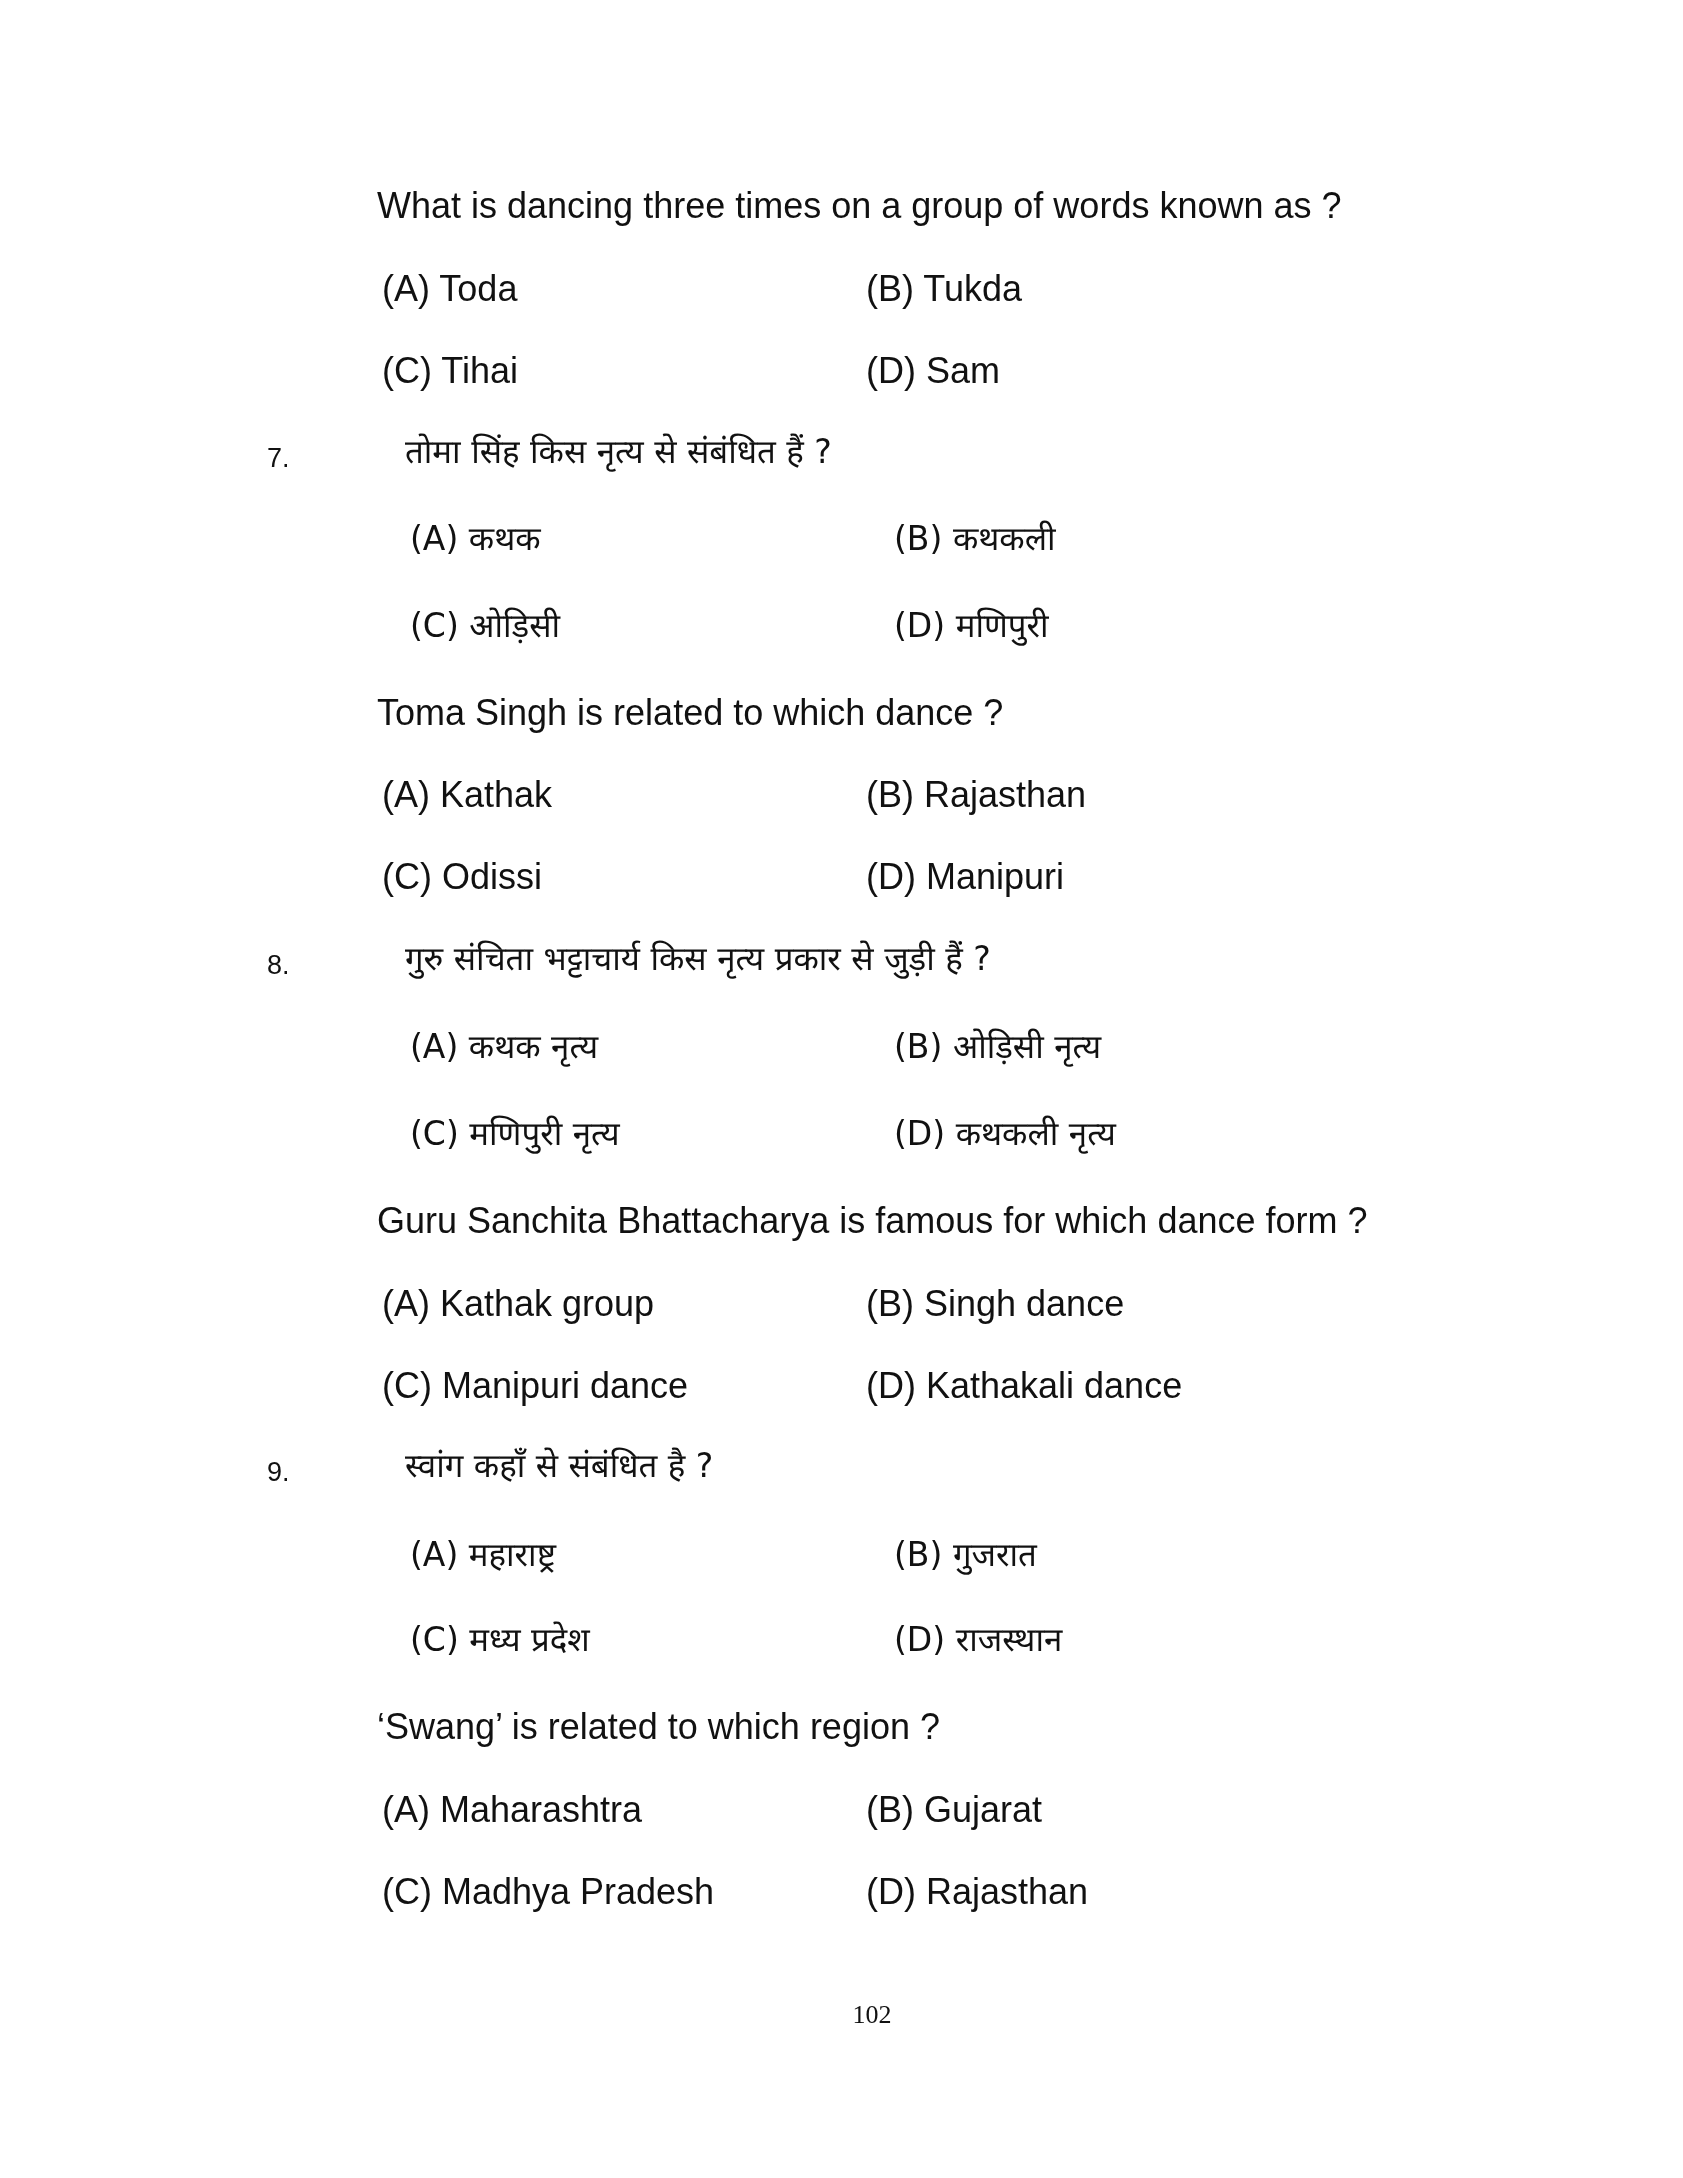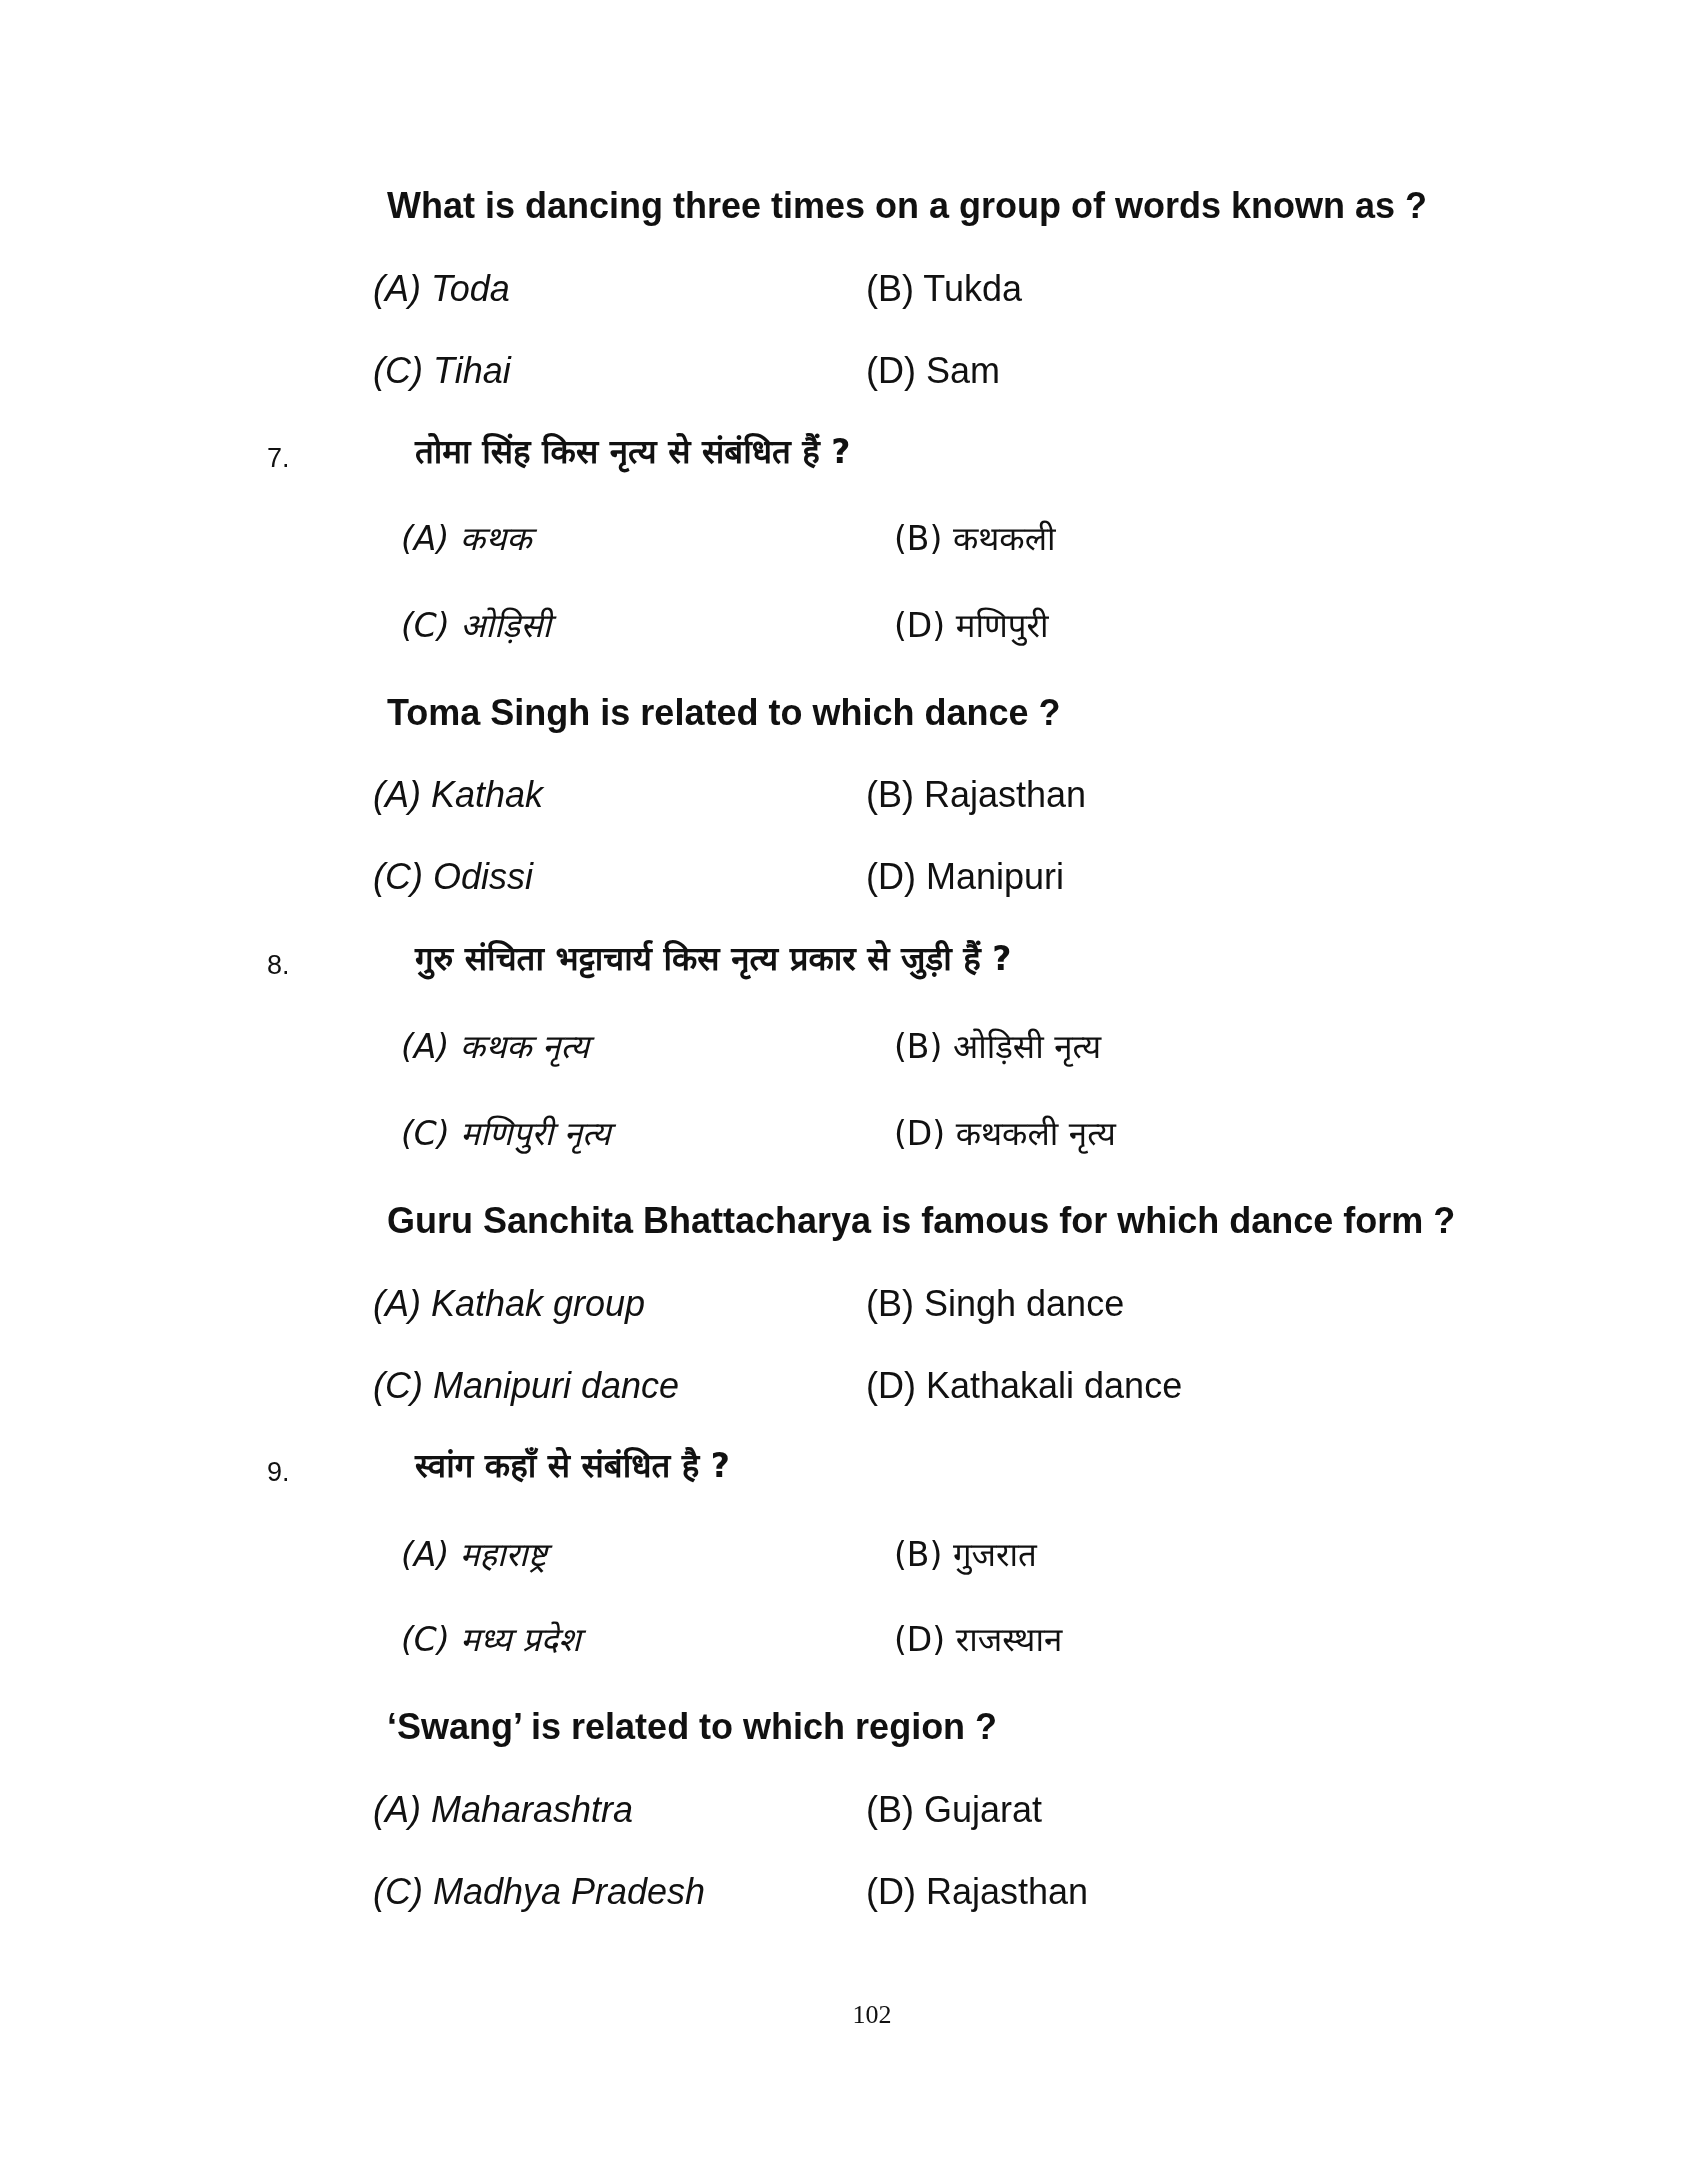--- a/index.html
+++ b/index.html
@@ -1,22 +1,22 @@
 <!DOCTYPE html>
 <html><head>
 <meta charset="utf-8">
 <style>
   html, body { margin:0; padding:0; background:#ffffff; }
   body { width:1683px; height:2178px; position:relative; overflow:hidden;
          font-family:"Liberation Sans", "DejaVu Sans", sans-serif; color:#111; }
   .line { position:absolute; font-size:36px; line-height:44px; white-space:nowrap; }
   .hi { font-family:"DejaVu Sans", "Liberation Sans", sans-serif; font-size:33px;margin-left:28px; }
   .num { position:absolute; left:267px; font-size:27px; line-height:44px; }
-  .q { left:387px;font-weight:bold; }
-  .optA { left:373px;font-style:italic; }
+  .q { left:377px; }
+  .optA { left:382px; }
   .optB { left:866px;text-align:center; }
   .page-num { position:absolute; left:0; width:1744px; text-align:center; top:2000px;
               font-family:"Liberation Serif", serif; font-size:26px; }
 </style>
 </head>
 <body>
 
 <div class="line q" style="top:184px">What is dancing three times on a group of words known as ?</div>
 <div class="line optA" style="top:267px">(A) Toda</div>
 <div class="line optB" style="top:267px">(B) Tukda</div>

